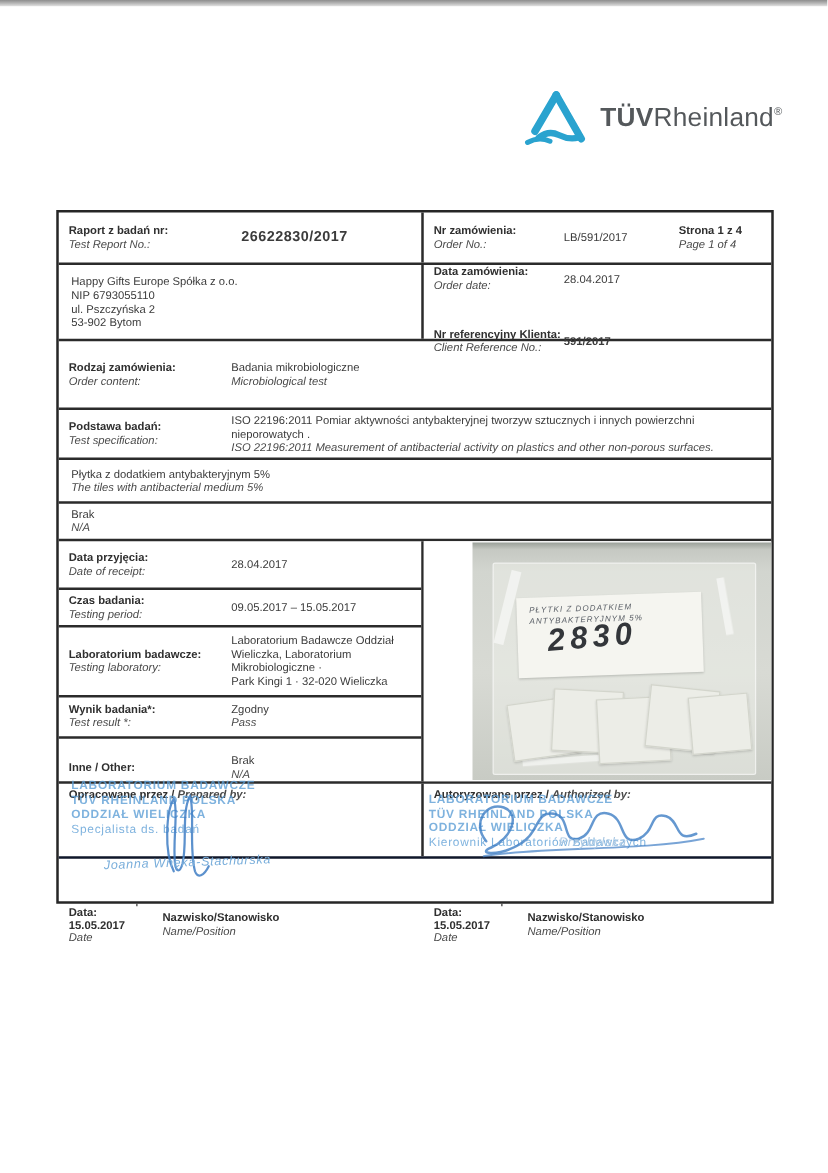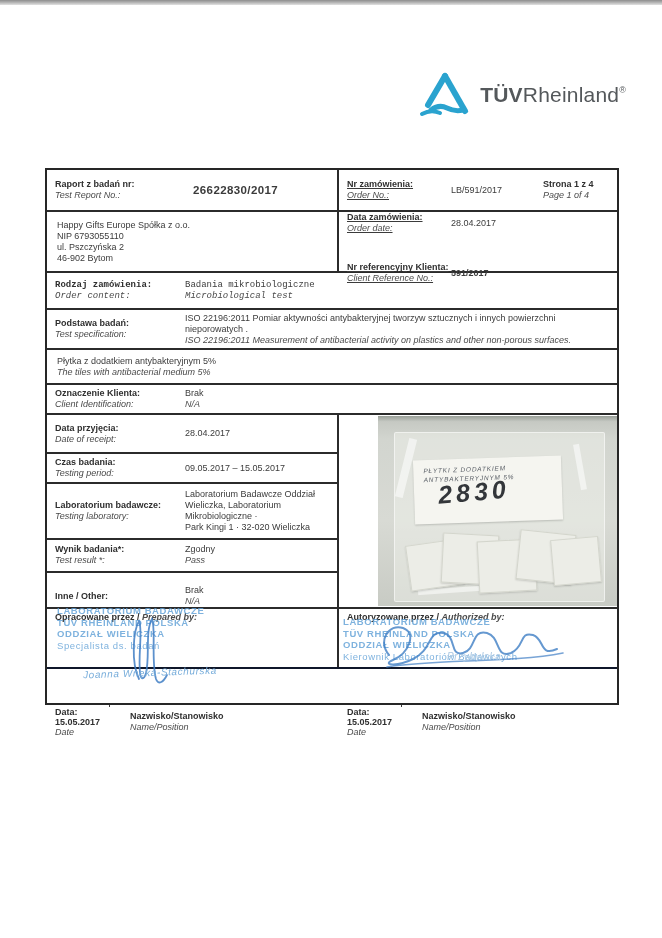--- a/index.html
+++ b/index.html
@@ -22,24 +22,24 @@
   .row:last-child{border-bottom:none;}
   .cell{box-sizing:border-box;display:flex;align-items:center;}
   .lh{width:292px;border-right:2px solid #2b2b2b;}
   .rh{flex:1;}
   .lbl{width:128px;padding:3px 2px 3px 8px;box-sizing:border-box;flex-shrink:0;}
   .pl{font-weight:bold;color:#2f2f2f;}
   .en{font-style:italic;color:#4a4a4a;}
   .val{padding-left:10px;}
   .bold{font-weight:bold;}
   .report-no{font-size:11.5px;font-weight:bold;letter-spacing:.4px;padding-left:18px;}
-  .r1{height:42px;} .r2{height:61px;} .r3{height:37px;font-family:Liberation Mono, monospace;} .r4{height:40px;}
+  .r1{height:42px;} .r2{height:61px;} .r3{height:55px;} .r4{height:40px;}
   .r5{height:35px;} .r6{height:30px;}
   .r1 .rh{display:flex;align-items:center;}
-  .rlbl{width:112px;padding-left:8px;box-sizing:border-box;flex-shrink:0;text-decoration:underline;}
+  .rlbl{width:112px;padding-left:8px;box-sizing:border-box;flex-shrink:0;}
   .rval{width:88px;}
   .pginfo{flex:1;padding-left:4px;}
   .stack{display:flex;flex-direction:column;justify-content:space-evenly;height:100%;gap:28px;}
   .pair{display:flex;align-items:center;}
   
   .mid{display:flex;border-bottom:2px solid #2b2b2b;box-sizing:border-box;height:194px;}
   .mid-left{width:292px;border-right:2px solid #2b2b2b;box-sizing:border-box;
     display:flex;flex-direction:column;}
   .mrow{display:flex;align-items:center;border-bottom:2px solid #2b2b2b;box-sizing:border-box;}
   .mrow:last-child{border-bottom:none;margin-top:12px;}
@@ -119,21 +119,21 @@
       </div>
     </div>
   </div>
 
   <div class="row r2">
     <div class="cell lh">
       <div class="val">
         <div>Happy Gifts Europe Spółka z o.o.</div>
         <div>NIP 6793055110</div>
         <div>ul. Pszczyńska 2</div>
-        <div>46-902 Bytom</div>
+        <div>53-902 Bytom</div>
       </div>
     </div>
     <div class="cell rh">
       <div class="stack" style="width:100%;">
         <div class="pair">
           <div class="rlbl">
             <div class="pl">Data zamówienia:</div>
             <div class="en">Order date:</div>
           </div>
           <div>28.04.2017</div>
@@ -179,24 +179,20 @@
     <div class="cell" style="width:100%;">
       <div class="val">
         <div>Płytka z dodatkiem antybakteryjnym 5%</div>
         <div class="en">The tiles with antibacterial medium 5%</div>
       </div>
     </div>
   </div>
 
   <div class="row r6">
     <div class="cell" style="width:100%;">
-      <div class="lbl">
-        <div class="pl">Oznaczenie Klienta:</div>
-        <div class="en">Client Identification:</div>
-      </div>
       <div class="val">
         <div>Brak</div>
         <div class="en">N/A</div>
       </div>
     </div>
   </div>
 
   <div class="mid">
     <div class="mid-left">
       <div class="mrow m7">

